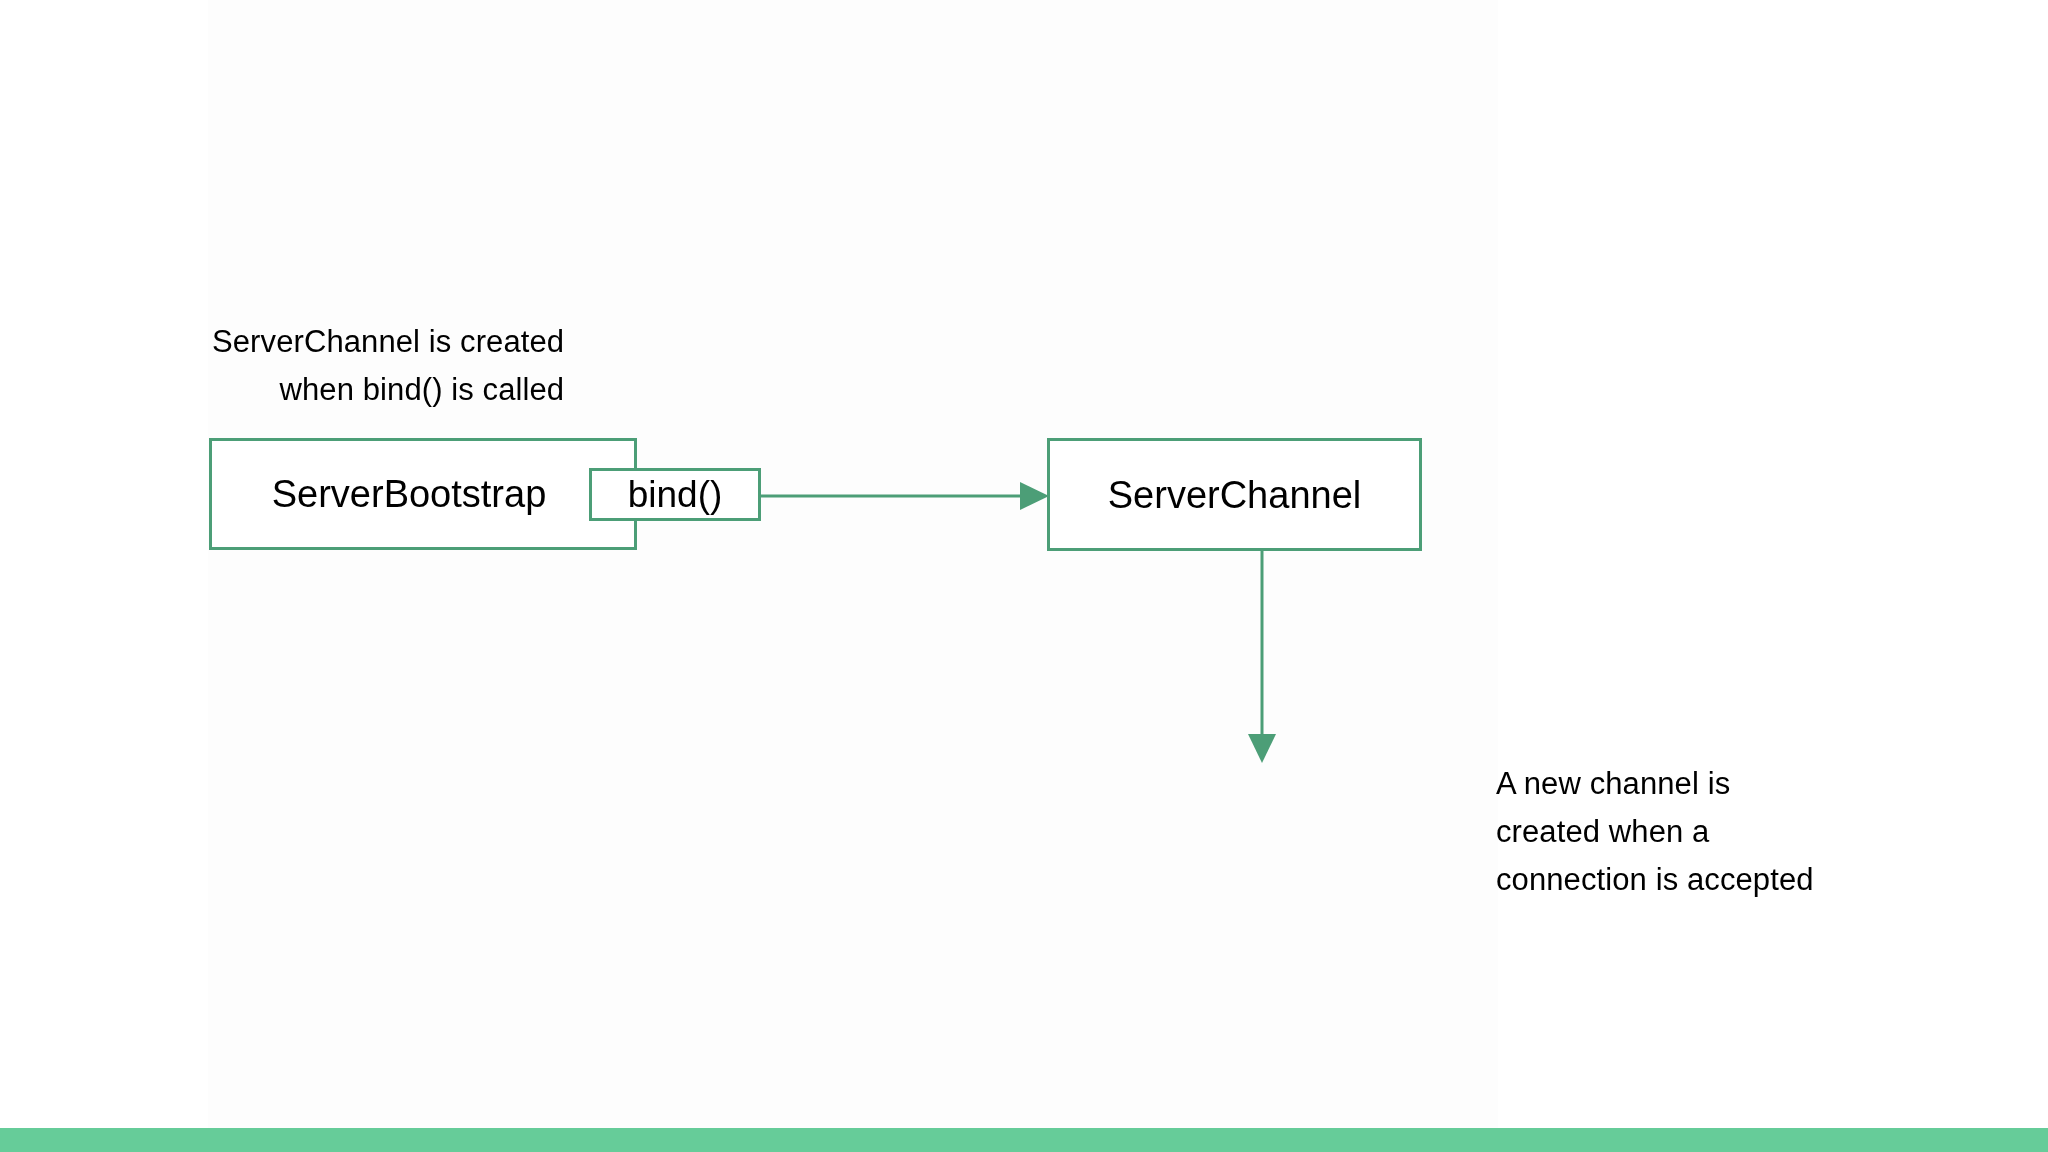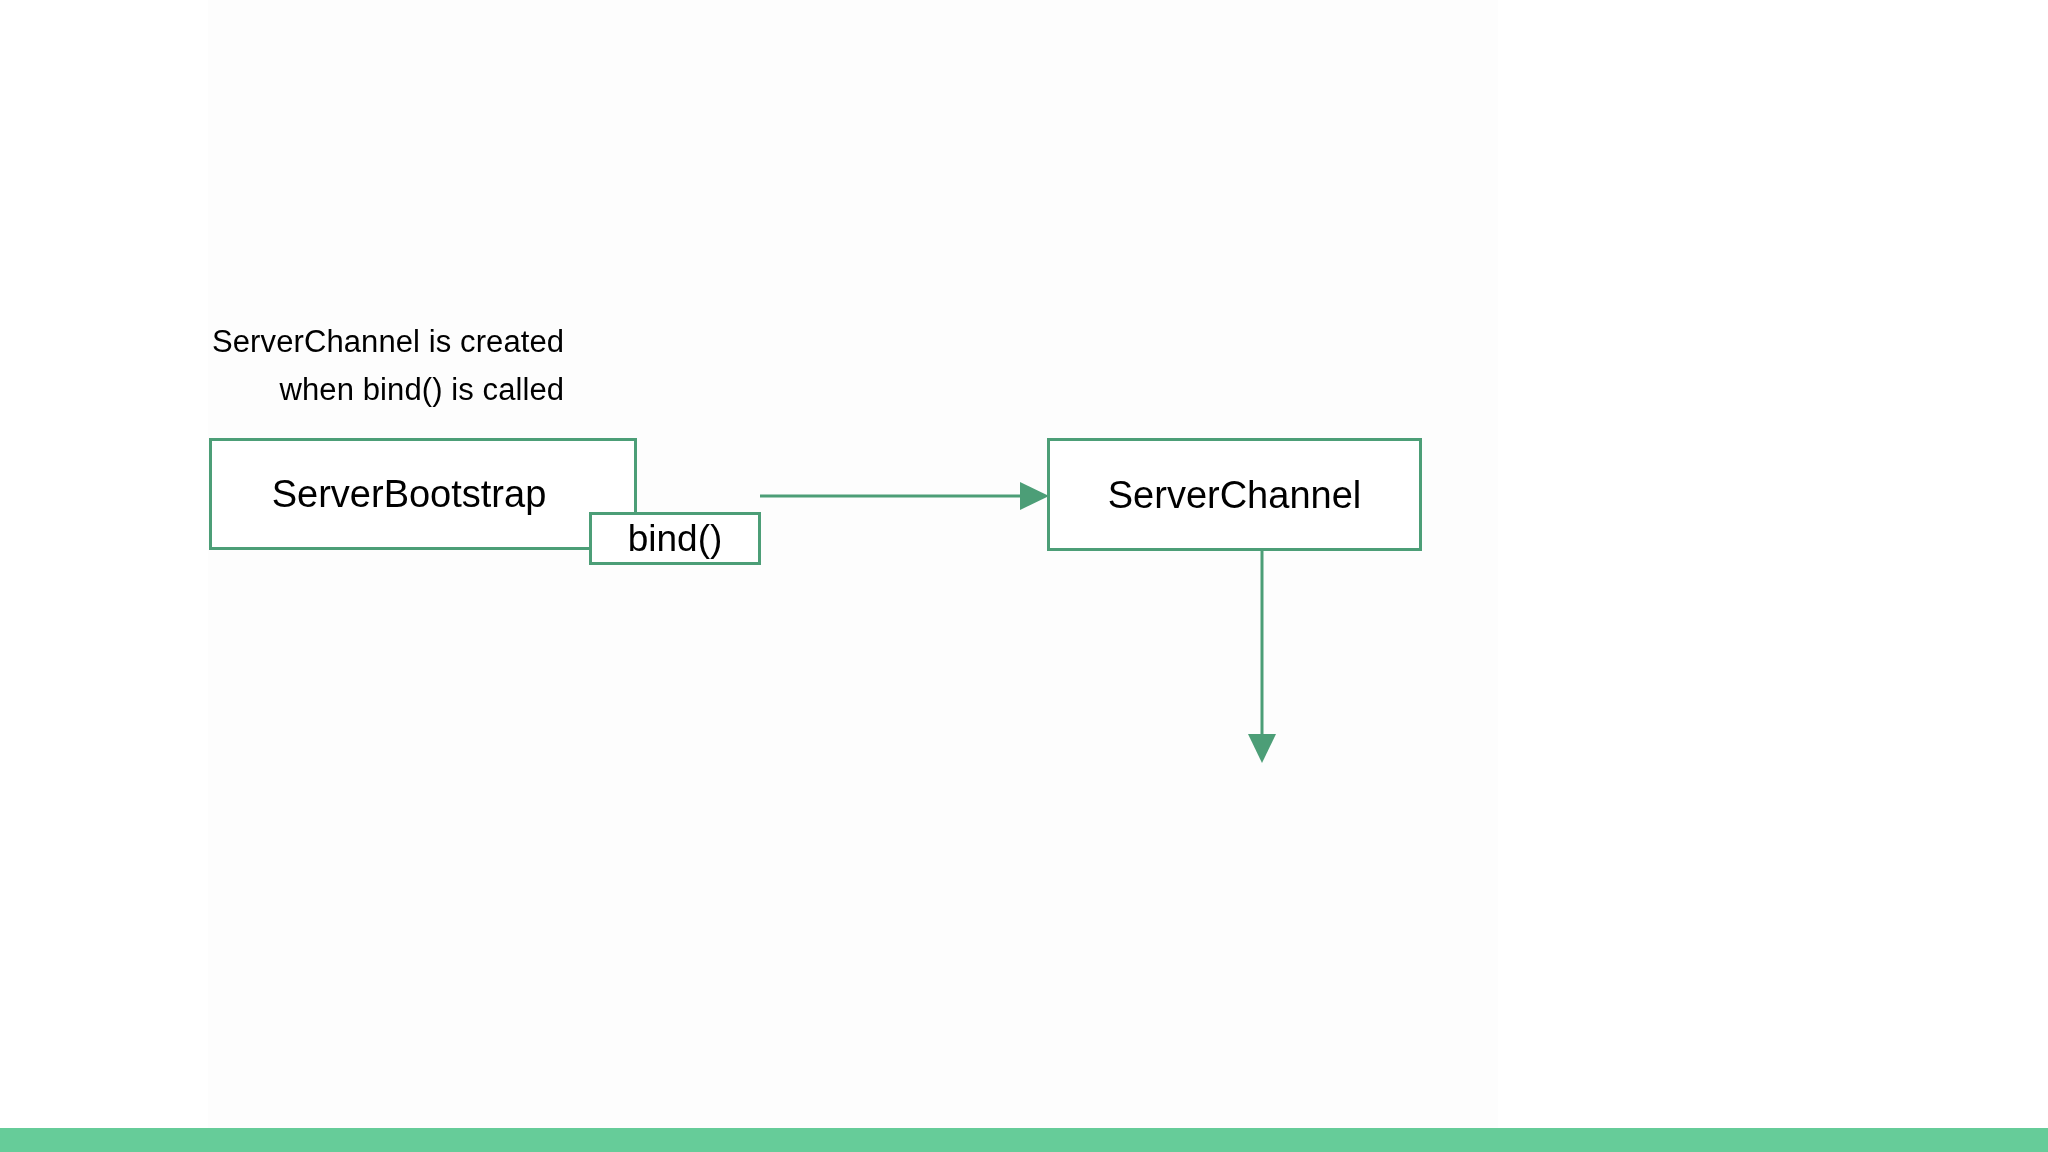--- a/index.html
+++ b/index.html
@@ -79,21 +79,20 @@
   #box-serverbootstrap .node-label {
     transform: translateX(-14px);
   }
 
   #box-bind {
     left: 589px;
     top: 468px;
     width: 172px;
     height: 53px;
     z-index: 4;
-    margin-top: 44px;
   }
   #box-bind .node-label {
     font-size: 37px;
   }
 
   #box-serverchannel {
     left: 1047px;
     top: 438px;
     width: 375px;
     height: 113px;
@@ -165,16 +164,19 @@
   <div class="node-box" id="box-serverchannel">
     <span class="node-label">ServerChannel</span>
   </div>
 
   <svg class="connector" id="arrow-serverchannel-to-channel" viewBox="0 0 44 220" width="44" height="220">
     <line x1="22" y1="4" x2="22" y2="196" stroke="#4c9e77" stroke-width="3"></line>
     <polygon points="8,188 36,188 22,217" fill="#4c9e77"></polygon>
   </svg>
 
 
+  <div class="caption" id="caption-channel">A new channel is
+created when a
+connection is accepted</div>
 
   <div id="footer-bar"></div>
 
 </div>
 
 </body></html>

